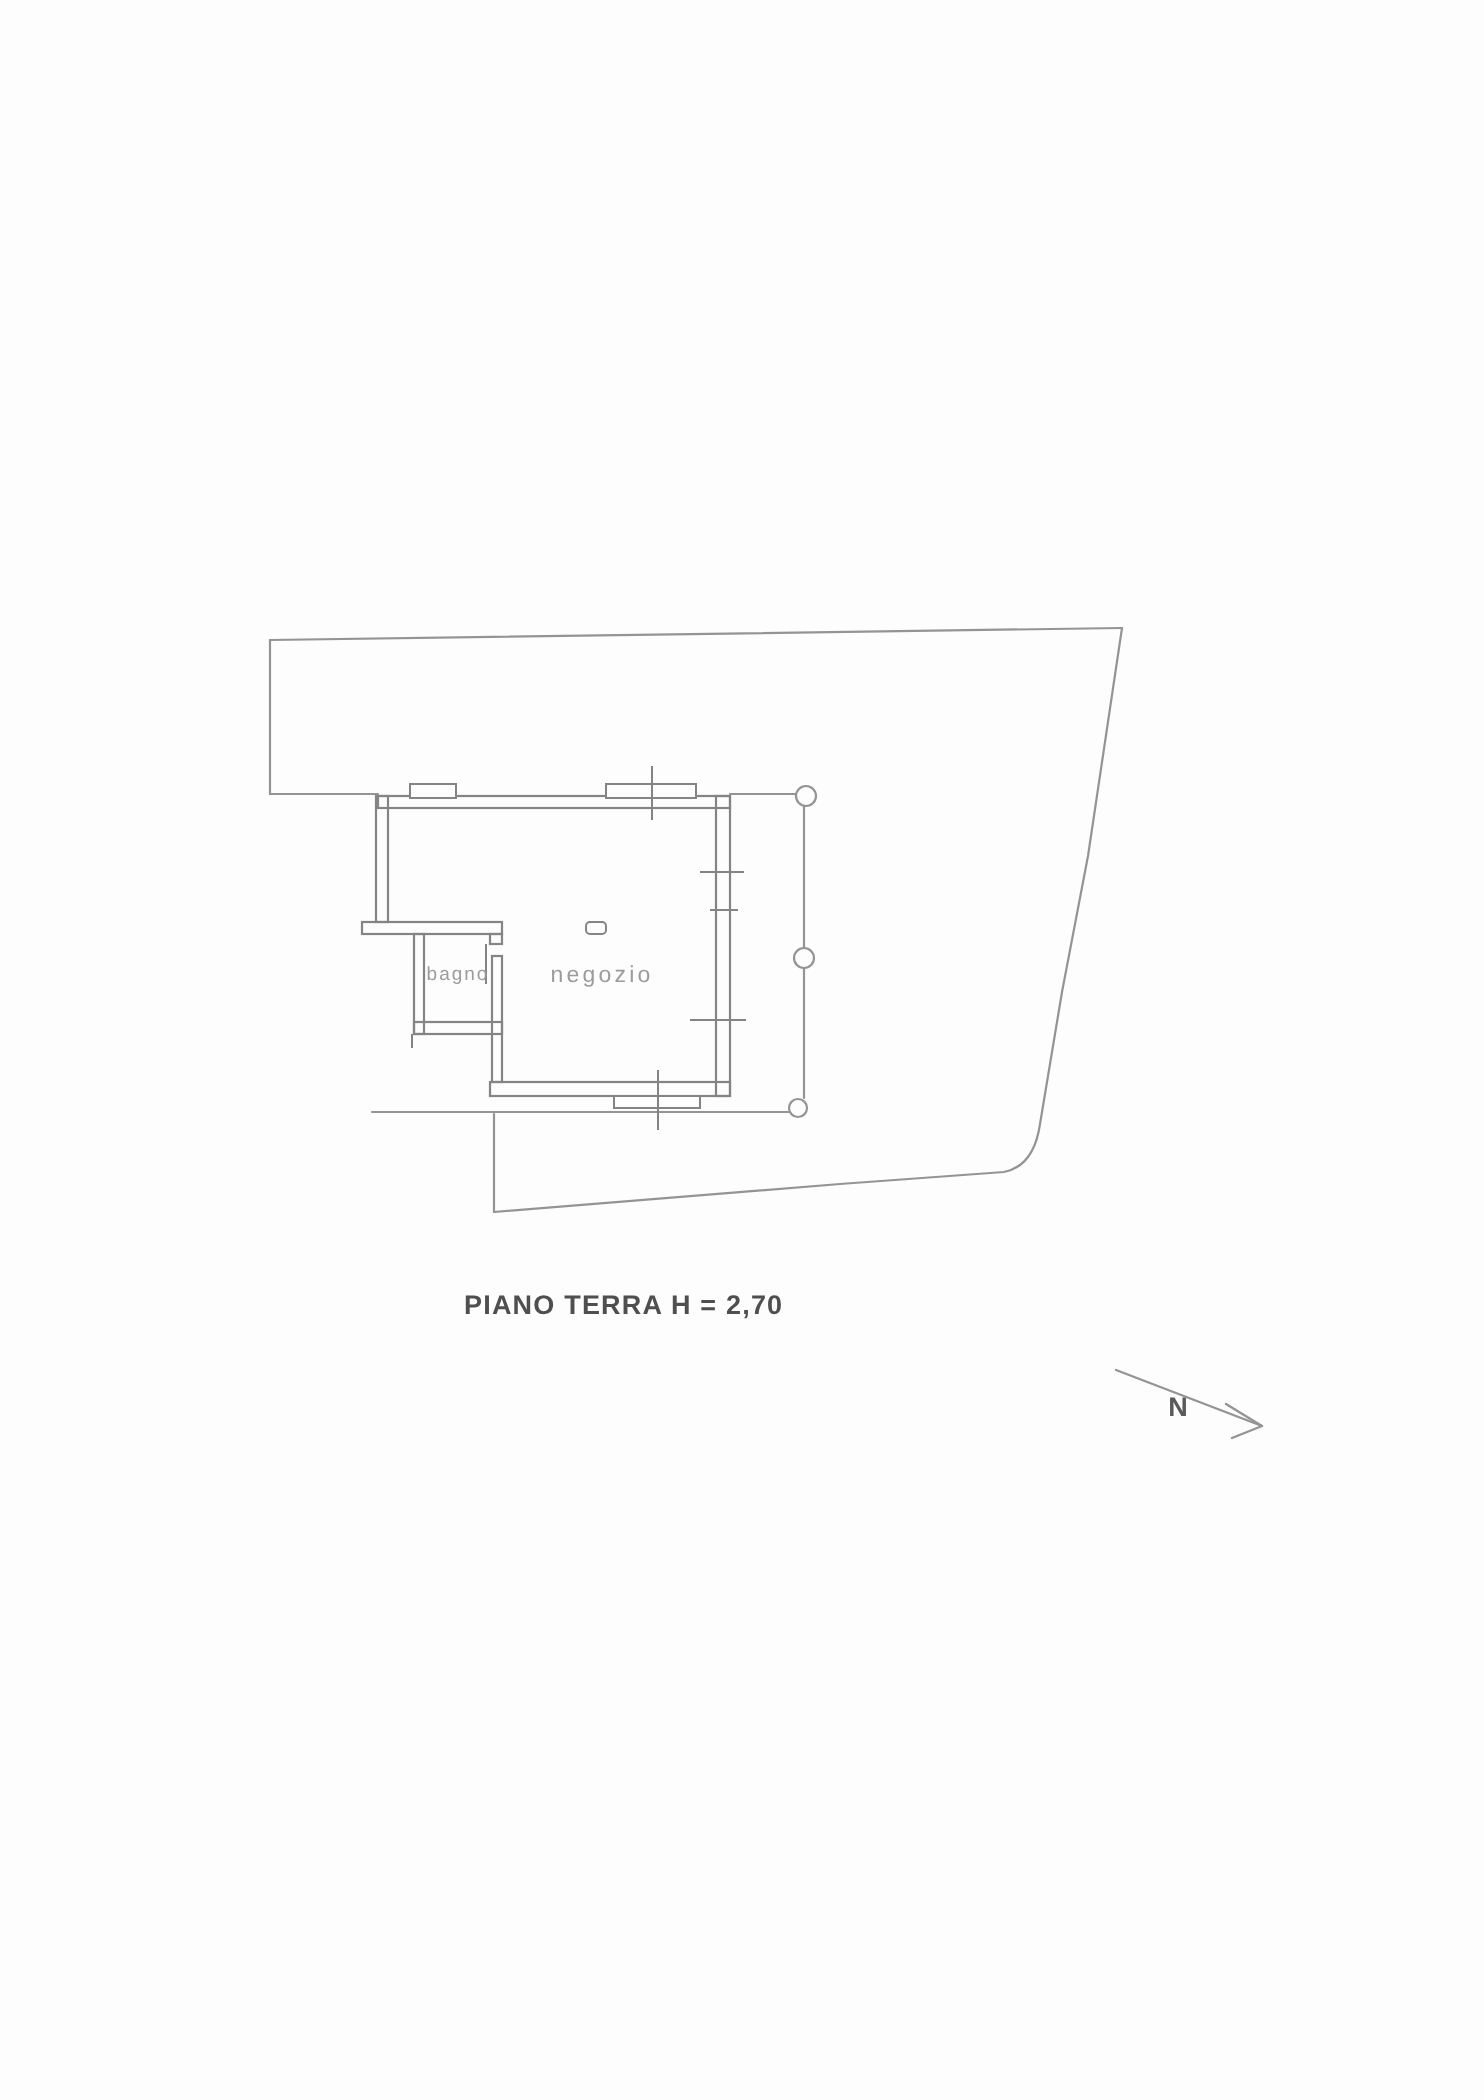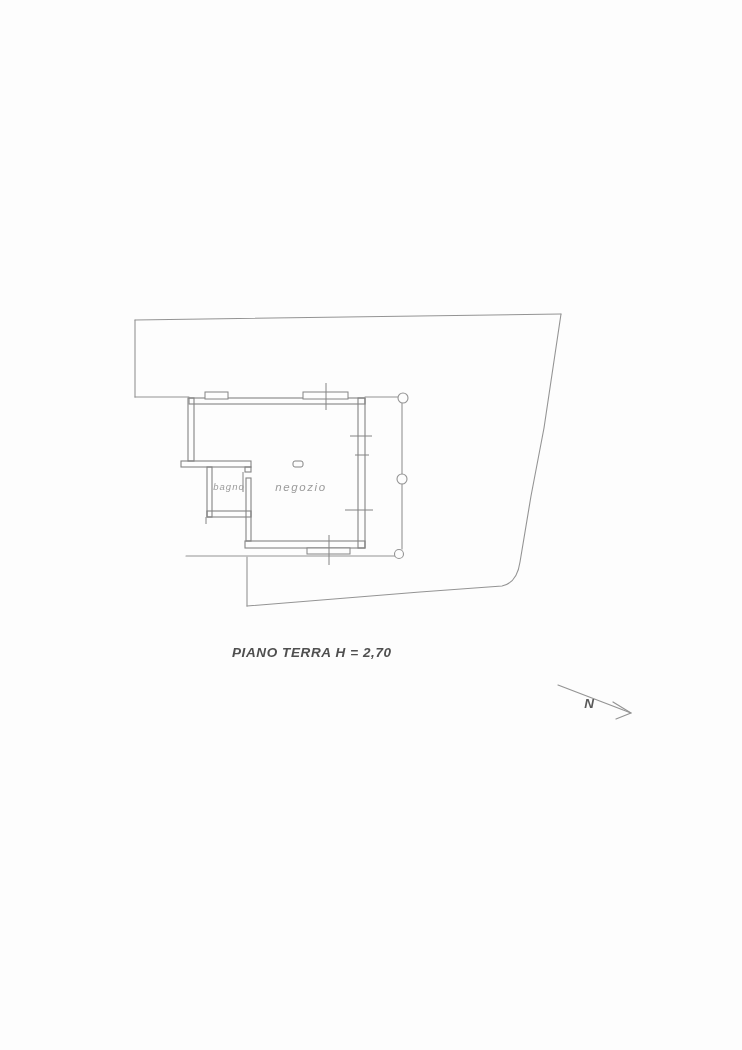--- a/index.html
+++ b/index.html
@@ -15,21 +15,20 @@
     background:#e8e8e8;
     font-family:"Liberation Sans", sans-serif;
   }
   .page{
     position:relative;
     width:742px;
     height:1050px;
     margin:0 auto;
     background:var(--background);
     overflow:hidden;
-    font-style:italic;
   }
   svg{display:block;}
   .boundary{
     stroke:var(--boundary-line);
     stroke-width:1.1;
     fill:none;
     stroke-linecap:round;
     stroke-linejoin:round;
   }
   .wall{

